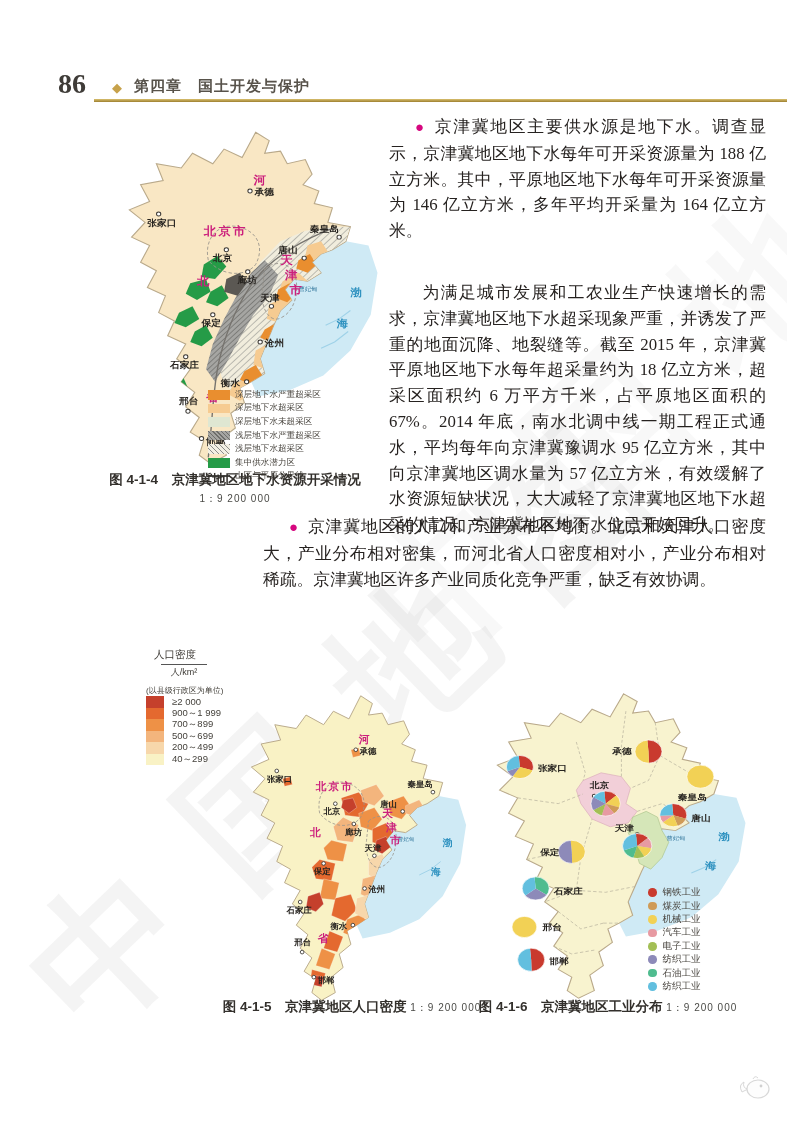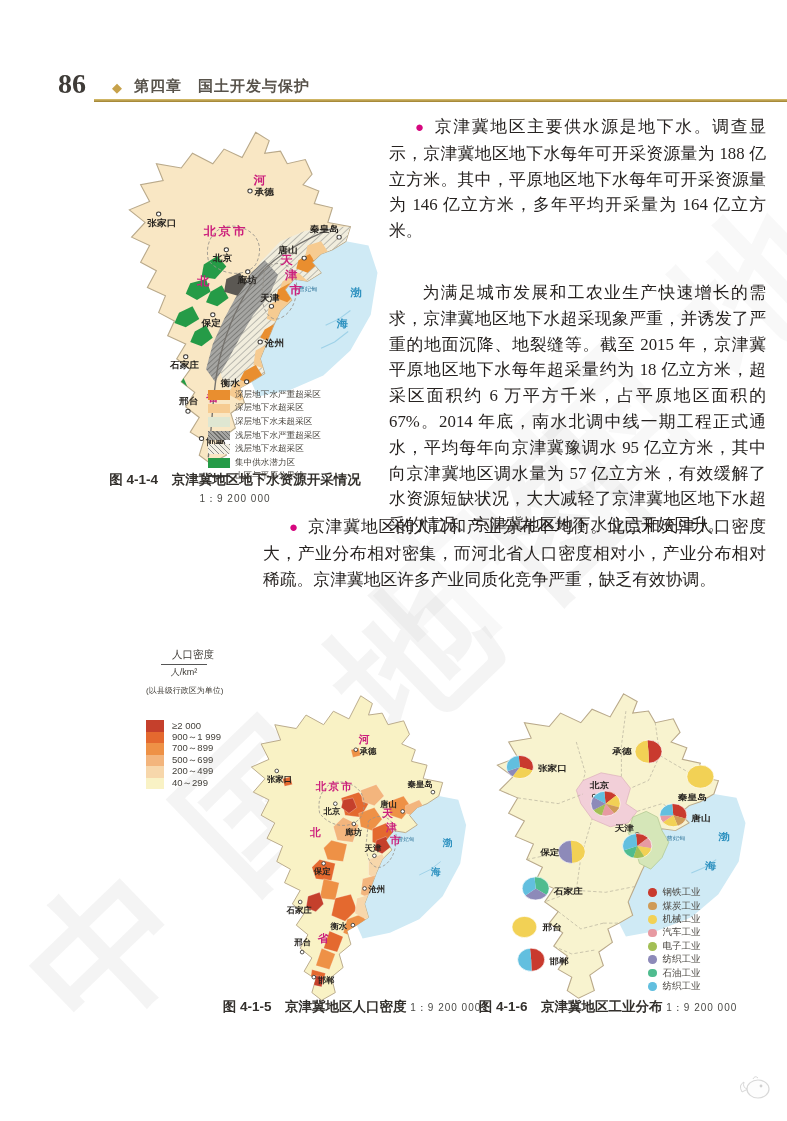--- a/index.html
+++ b/index.html
@@ -41,25 +41,25 @@
   
   .lgd{position:absolute;font-family:"Liberation Sans","DejaVu Sans",sans-serif;}
   #lgd1{left:208px;top:388px;}
   #lgd1 .row{display:flex;align-items:center;height:13.6px;}
   #lgd1 .sw{width:22px;height:9.5px;margin-right:5px;flex:none;}
   #lgd1 .lab{font-size:8.6px;color:#49453f;white-space:nowrap;}
   .sw-hatch-dark{background:repeating-linear-gradient(45deg,#6e6e6b 0 1px,#a5a5a2 1px 3px);}
   .sw-hatch-light{background:repeating-linear-gradient(45deg,#8d8d8a 0 1px,#f2efe2 1px 3.6px);}
   .sw-line{width:22px;height:2px;background:#4a4a48;margin-right:5px;flex:none;}
   #lgd2{left:146px;top:648px;width:120px;}
-  #lgd2 .t1{font-size:10.5px;color:#3c3934;text-align:right;width:60px;margin-left:8px;}
+  #lgd2 .t1{font-size:10.5px;color:#3c3934;text-align:left;width:60px;margin-left:8px;}
   #lgd2 .frac{width:46px;border-top:1px solid #555;margin:2px 0 1px 15px;}
   #lgd2 .t2{font-size:9px;color:#3c3934;text-align:center;width:60px;margin-left:8px;}
   #lgd2 .note{font-size:8px;color:#45423c;margin-top:6px;white-space:nowrap;}
-  #lgd2 .rows{margin-top:24px;}
+  #lgd2 .rows{margin-top:0;}
   #lgd2 .row{display:flex;align-items:center;height:11.5px;}
   #lgd2 .sw{width:18px;height:11.5px;margin-right:8px;flex:none;}
   #lgd2 .lab{font-size:9.5px;color:#45423c;white-space:nowrap;}
   #lgd3{left:648px;top:886px;}
   #lgd3 .row{display:flex;align-items:center;height:13.4px;}
   #lgd3 .dot{width:8.5px;height:8.5px;border-radius:50%;margin-right:6px;flex:none;}
   #lgd3 .lab{font-size:9.5px;color:#49453f;white-space:nowrap;}
   
   .pubwm{position:absolute;font-size:150px;font-weight:bold;letter-spacing:60px;
          color:rgba(110,110,110,0.08);white-space:nowrap;pointer-events:none;

